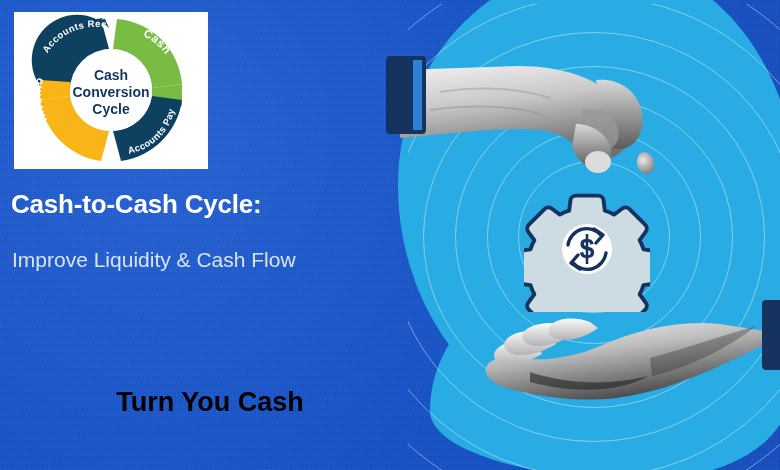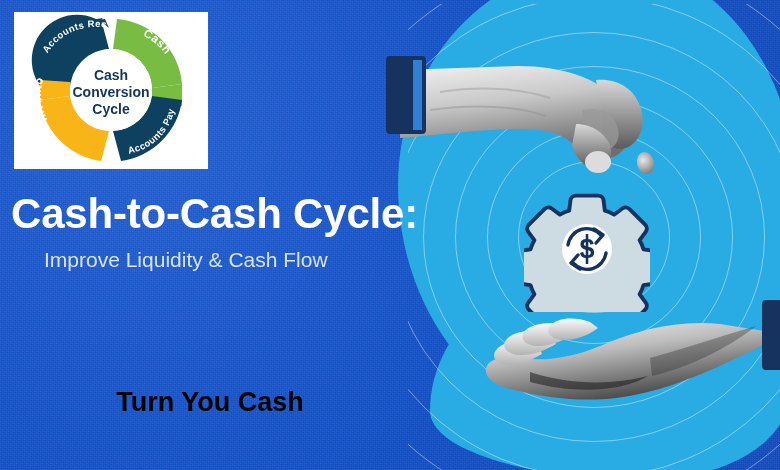--- a/index.html
+++ b/index.html
@@ -63,31 +63,30 @@
     width:194px;height:157px;
     background:#ffffff;
     overflow:hidden;
   }
   .thumb svg{display:block;width:100%;height:100%;}
 
   
   .headline{
     position:absolute;left:11px;top:190px;
     color:#ffffff;
-    font-size:42px;font-weight:bold;
+    font-size:26px;font-weight:bold;
     letter-spacing:-.2px;
     white-space:nowrap;
     line-height:1.15;
   }
   .subhead{
     position:absolute;left:12px;top:248px;
     color:#d9e4f2;
     font-size:21px;font-weight:400;
     white-space:nowrap;
-    margin-left:32px;
   }
   .bottomline{
     position:absolute;left:0;top:360px;
     width:420px;
     text-align:center;
     color:#000000;
     font-size:27px;font-weight:bold;
     line-height:1.55;
   }
   .bottomline span{display:block;margin-top:22px;}

